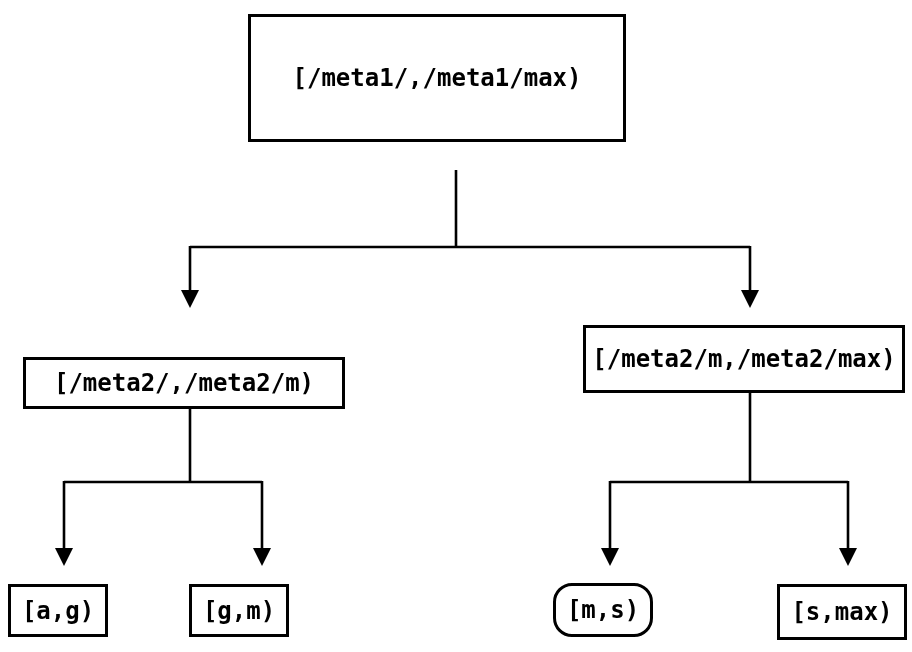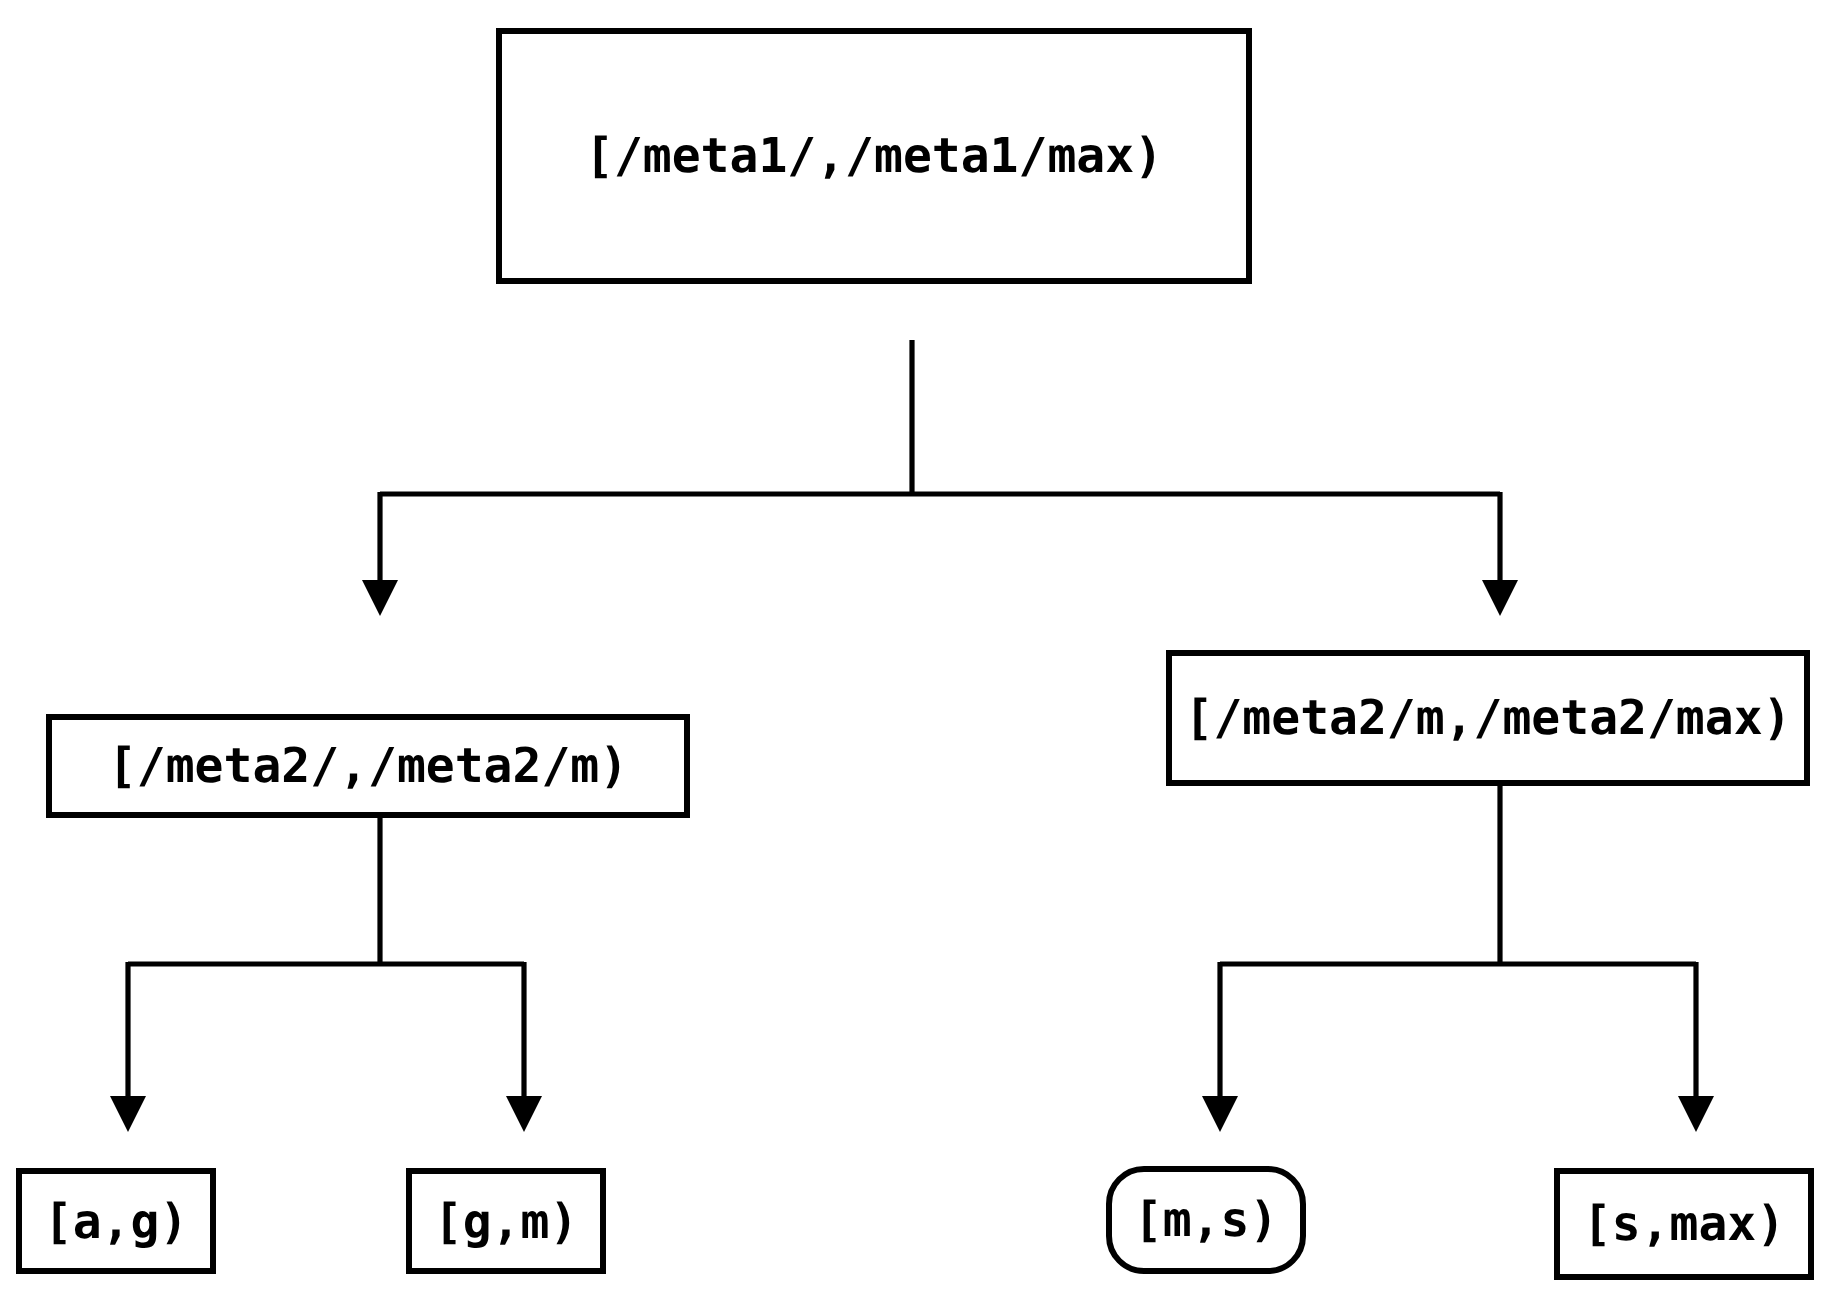--- a/index.html
+++ b/index.html
@@ -46,21 +46,21 @@
     font-family: "DejaVu Sans Mono", "Liberation Mono", monospace;
     font-size: 24px;
     font-weight: bold;
     white-space: nowrap;
     letter-spacing: 0;
   }
   .node-root      { left: 248px; top: 14px;  width: 378px; height: 128px; }
   .node-l2-left   { left: 23px;  top: 325px; width: 322px; height: 52px; margin-top: 32px;  }
   .node-l2-right  { left: 583px; top: 325px; width: 322px; height: 68px;  }
   .node-leaf-ag   { left: 8px;   top: 584px; width: 100px; height: 53px;  }
-  .node-leaf-gm   { left: 203px; top: 584px; width: 100px; height: 53px;  }
+  .node-leaf-gm   { left: 189px; top: 584px; width: 100px; height: 53px;  }
   .node-leaf-ms   { left: 553px; top: 583px; width: 100px; height: 54px; border-radius: 19px;  }
   .node-leaf-smax { left: 777px; top: 584px; width: 130px; height: 56px;  }
 </style>
 </head>
 <body>
 
 <div class="canvas">
 
   <svg class="edges" viewBox="0 0 912 652" aria-hidden="true">
 

